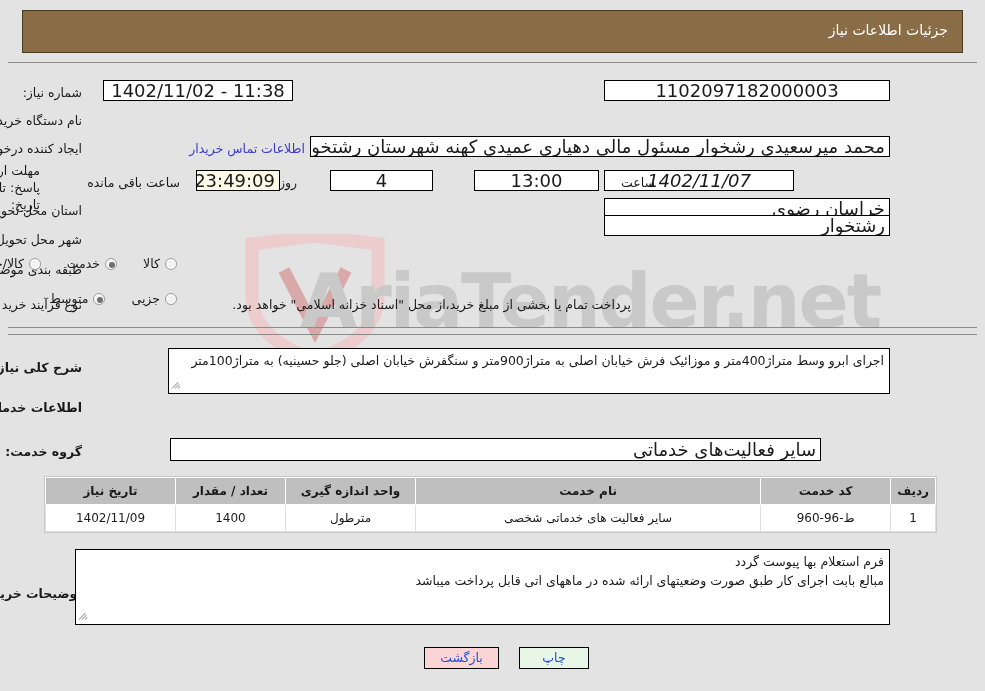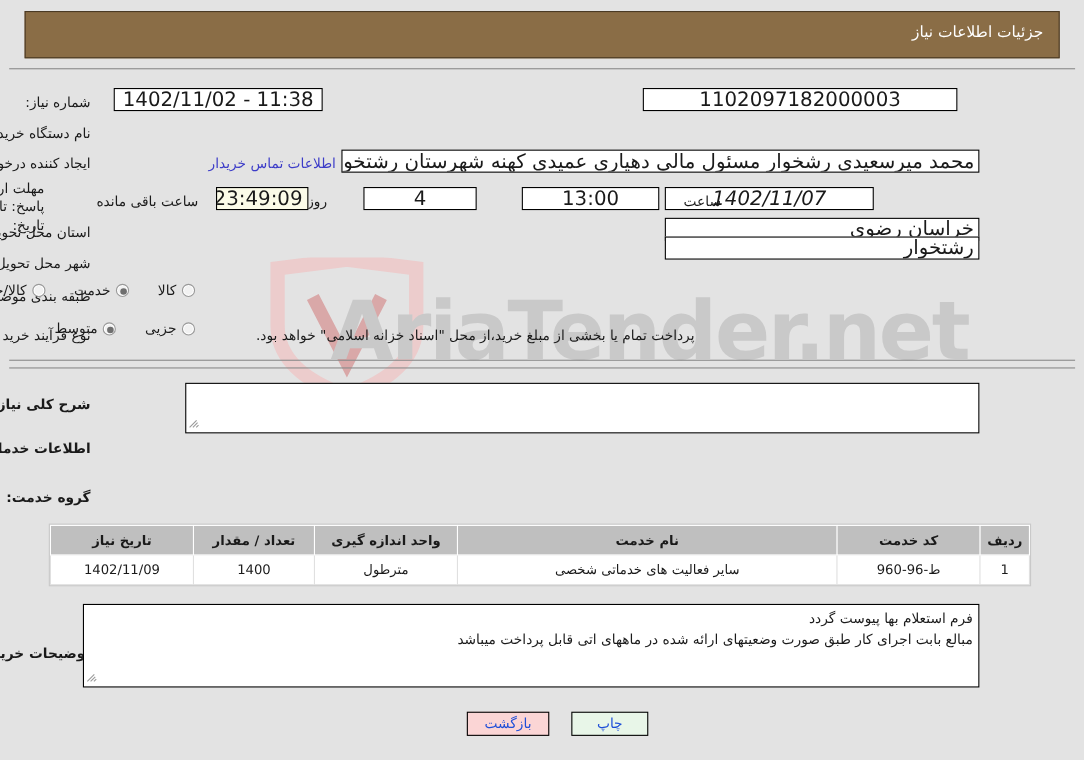--- a/index.html
+++ b/index.html
@@ -234,21 +234,21 @@
     <div class="wm-text">AriaTender.net</div>
   </div>
 
   <div id="header-bar">
     <div class="title">جزئیات اطلاعات نیاز</div>
   </div>
 
   <div class="panel" id="panel-top"></div>
 
   <div class="lbl" style="right:903px; top:85px;">شماره نیاز:</div>
-  <div class="fld" style="left:584px; top:80px; width:286px;">1102097182000003</div>
+  <div class="fld" style="left:604px; top:80px; width:286px;">1102097182000003</div>
   <div class="lbl" style="right:697px; top:85px;">تاریخ و ساعت اعلان عمومی:</div>
   <div class="fld" style="left:103px; top:80px; width:190px;">11:38 - 1402/11/02</div>
 
   <div class="lbl" style="right:903px; top:113px;">نام دستگاه خریدار:</div>
 
   <div class="lbl" style="right:903px; top:141px;">ایجاد کننده درخواست:</div>
   <div class="fld right" style="left:310px; top:136px; width:580px;">محمد میرسعیدی رشخوار مسئول مالی دهیاری عمیدی کهنه شهرستان رشتخوا</div>
   <div class="lnk" style="right:680px; top:141px;">اطلاعات تماس خریدار</div>
 
   <div class="lbl" style="right:945px; top:162px; line-height:17px; white-space:normal; width:72px; text-align:right;">مهلت ارسال پاسخ: تا تاریخ:</div>
@@ -292,30 +292,32 @@
         <span class="radio-dot on"></span>
         <span>متوسط</span>
       </div>
     </div>
   <div class="lbl" style="right:354px; top:297px;">پرداخت تمام یا بخشی از مبلغ خرید،از محل "اسناد خزانه اسلامی" خواهد بود.</div>
 
   <div class="panel" id="panel-mid"></div>
 
   <div class="lbl lbl-b" style="right:903px; top:360px;">شرح کلی نیاز:</div>
   <div class="ta" style="left:168px; top:348px; width:722px; height:46px;">
+    <span>اجرای ابرو وسط  متراژ400متر و موزائیک فرش خیابان اصلی به متراژ900متر و سنگفرش خیابان اصلی (جلو حسینیه) به متراژ100متر</span>
     <span class="grip">
         <i></i>
         <i></i>
         <i></i>
       </span>
   </div>
 
   <div class="lbl lbl-b" style="right:903px; top:400px;">اطلاعات خدمات مورد نیاز</div>
 
   <div class="lbl lbl-b" style="right:903px; top:444px;">گروه خدمت:</div>
+  <div class="fld right" style="left:170px; top:438px; width:651px; height:23px; line-height:20px;">سایر فعالیت‌های خدماتی</div>
 
   <table id="tbl">
     <thead>
       <tr id="tbl-head-row">
           <th style="width: 38px;">ردیف</th>
           <th style="width: 130px;">کد خدمت</th>
           <th style="width: auto;">نام خدمت</th>
           <th style="width: 130px;">واحد اندازه گیری</th>
           <th style="width: 110px;">تعداد / مقدار</th>
           <th style="width: 130px;">تاریخ نیاز</th>

